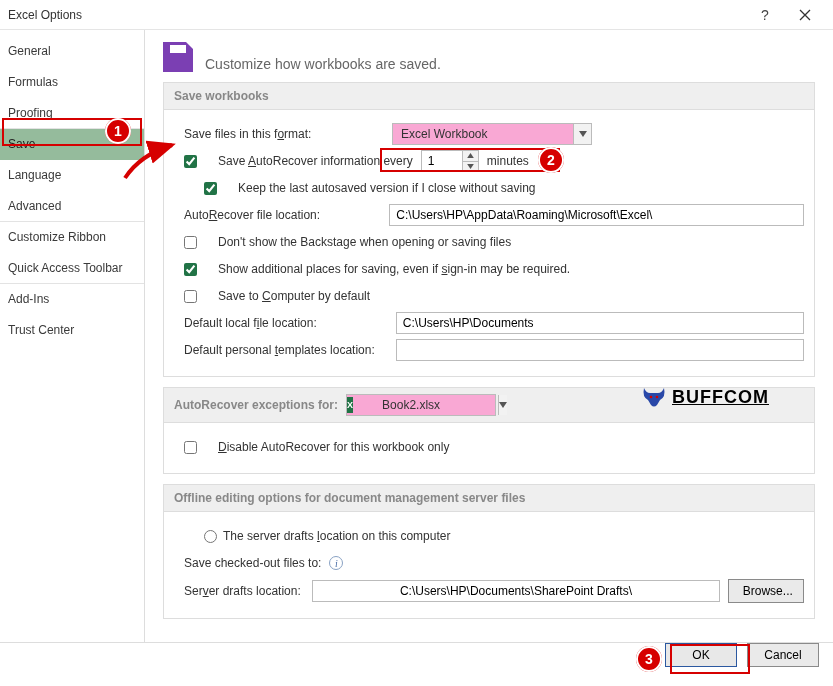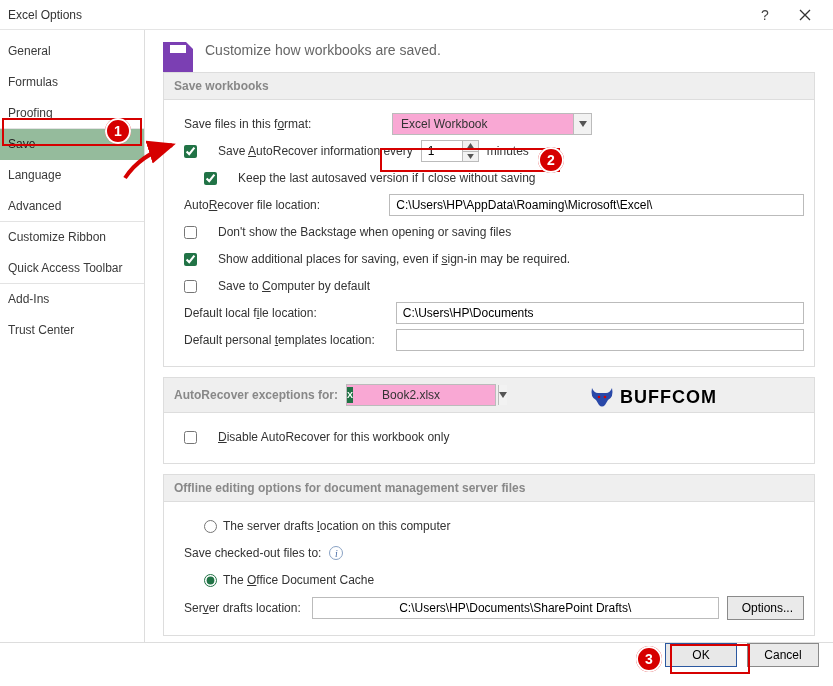--- a/index.html
+++ b/index.html
@@ -48,21 +48,21 @@
     background: #95bb9c;
     color: #222;
     position: relative;
   }
   .content {
     flex: 1;
     padding: 12px 18px 6px 18px;
     overflow: hidden;
   }
   .hdr {
-    display: flex; align-items: flex-start; gap: 12px; 
+    display: flex; align-items: flex-end; gap: 12px; margin-bottom: 10px;
   }
   .save-icon {
     width: 30px; height: 30px; position: relative;
     background: #7b3fb3;
   }
   .save-icon::before {
     content: ""; position: absolute; right: 0; top: 0; width: 7px; height: 7px; background: #fff; clip-path: polygon(100% 0,100% 100%,0 0);
   }
   .save-icon .slot { position:absolute; top:3px; left:7px; width:16px; height:8px; background:#fff; }
   .hdr-text { font-size: 14px; color: #666; }
@@ -272,30 +272,24 @@
         <div class="row indent">
           <label class="rb">
             <input type="radio" name="co" style="">
               <span>The server drafts <span class="u">l</span>ocation on this computer</span>
           </label>
         </div>
         <div class="row">
           <span>Save checked-out files to:</span>
           <span class="info-icon">i</span>
         </div>
-        <div class="row indent">
-          <label class="rb">
-            <input type="radio" name="co" checked="" style="">
-              <span>The <span class="u">O</span>ffice Document Cache</span>
-          </label>
-        </div>
         <div class="row">
           <span style="width:130px">Ser<span class="u">v</span>er drafts location:</span>
           <input type="text" class="txt" style="width: 440px; text-align: center;" value="C:\Users\HP\Documents\SharePoint Drafts\">
-          <button class="btn">Options...</button>
+          <button class="btn">Browse...</button>
         </div>
       </div>
     </div>
 
   </div>
 </div>
 
 <div class="footer">
   <button class="btn primary">OK</button>
   <button class="btn">Cancel</button>
@@ -312,20 +306,20 @@
 
 <svg class="arrow-annot" style="left:120px; top:140px;" viewBox="0 0 60 40">
   <defs>
       <marker id="ah" markerWidth="8" markerHeight="8" refX="6" refY="3" orient="auto">
         <path d="M0 0 L7 3 L0 6 Z" fill="#d60000"></path>
       </marker>
     </defs>
   <path d="M5 38 Q 20 15 52 5" stroke="#d60000" stroke-width="4" fill="none" marker-end="url(#ah)"></path>
 </svg>
 
-<div class="buffcom" style="left:588px; top:385px;">
+<div class="buffcom" style="left:640px; top:385px;text-decoration:underline;">
   <svg class="bull" viewBox="0 0 28 24">
     <path d="M4 3 Q2 12 8 15 L11 20 Q14 23 17 20 L20 15 Q26 12 24 3 Q22 8 18 8 L10 8 Q6 8 4 3 Z" fill="#2948a8"></path>
     <circle cx="11" cy="12" r="1.3" fill="#d60000"></circle>
       <circle cx="17" cy="12" r="1.3" fill="#d60000"></circle>
   </svg>
   <span>BUFFCOM</span>
 </div>
 
 </body></html>

